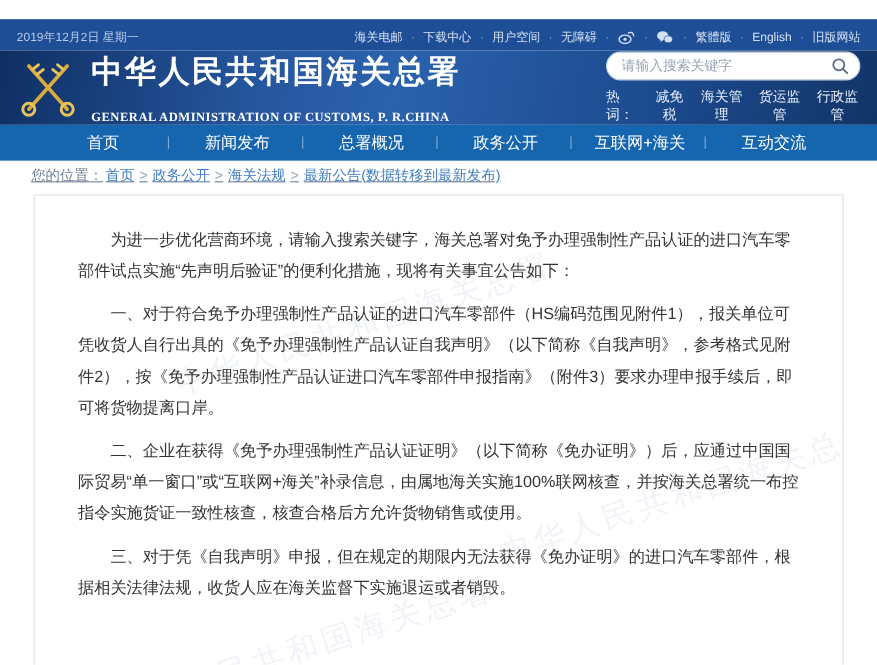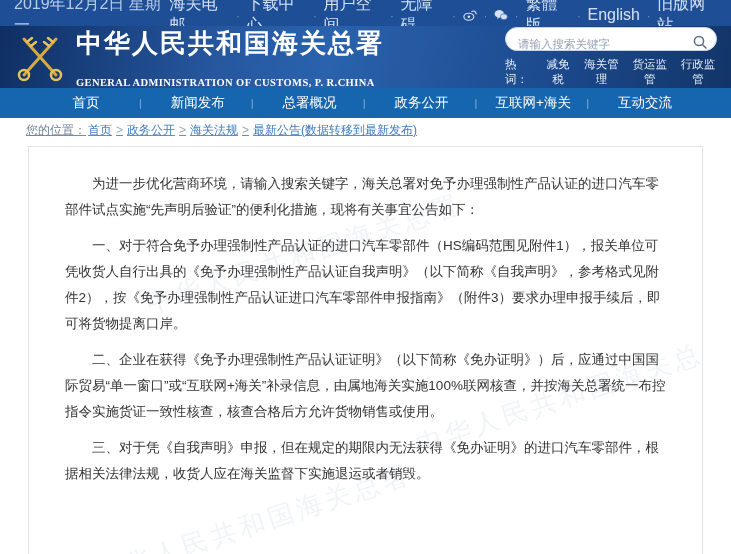--- a/index.html
+++ b/index.html
@@ -1,40 +1,40 @@
 <!DOCTYPE html>
 <html><head>
 <meta charset="utf-8">
 <style>
   * { margin:0; padding:0; box-sizing:border-box; }
   html,body { width:731px; height:554px; overflow:hidden; background:#fff;
     font-family:"Liberation Sans","DejaVu Sans",sans-serif; }
 
   
   .topbar { height:26px; background:#1e4f96; display:flex; align-items:center;
-    justify-content:space-between; padding:4px 14px 0 14px; font-size:16px; color:#cddcf2; }
+    justify-content:space-between; padding:4px 14px 0 14px; font-size:10px; color:#cddcf2;margin-top:16px; }
   .topbar .date { color:#b9cdea; }
   .toplinks { display:flex; align-items:center; gap:7px; }
   .toplinks a { color:#d4e1f4; text-decoration:none; cursor:pointer; }
   .toplinks .sep::before { content:"·"; color:#7e9cc8; font-size:10px; }
   .topicon { width:15px; height:13px; display:inline-flex; align-items:center; cursor:pointer; }
   .topicon svg { width:14px; height:12px; }
 
   
   .header { height:62px; background:linear-gradient(100deg,#0f2f63 0%,#26579f 30%,#2a62ad 45%,#1c4a8e 75%,#123568 100%);
     display:flex; align-items:center; padding:0 14px; position:relative; }
   .brand { display:flex; align-items:center; gap:10px; }
   .logo { width:52px; height:52px; flex:0 0 auto; }
   .brand-text .cn { color:#fff; font-size:26px; font-weight:bold; letter-spacing:2px;
     font-family:"Liberation Serif","DejaVu Serif",serif; }
   .brand-text .en { color:#fff; font-size:10.5px; font-weight:bold; letter-spacing:.4px;
     font-family:"Liberation Serif","DejaVu Serif",serif; margin-top:16px; }
   .header-right { margin-left:auto; width:212px; display:flex; flex-direction:column; gap:6px; }
   .searchbox { height:24px; background:#fff; border:1px solid #c7d4e8; border-radius:13px;
-    display:flex; align-items:flex-end; padding:0 8px 0 12px; }
+    display:flex; align-items:center; padding:0 8px 0 12px; }
   .searchbox input { flex:1; border:none; outline:none; font-size:11.5px; color:#333; background:transparent; }
   .searchbox input::placeholder { color:#98a3b5; }
   .search-btn { width:16px; height:16px; cursor:pointer; display:flex; align-items:center; }
   .hotwords { display:flex; gap:10px; font-size:11.5px; color:#e7eefb; }
   .hotwords a { color:#e7eefb; text-decoration:none; cursor:pointer;text-align:center; }
 
   
   .nav { height:30px; background:#1565af; }
   .nav ul { list-style:none; display:flex; height:100%; padding:0 30px; }
   .nav li { flex:1; display:flex; align-items:center; justify-content:center;

